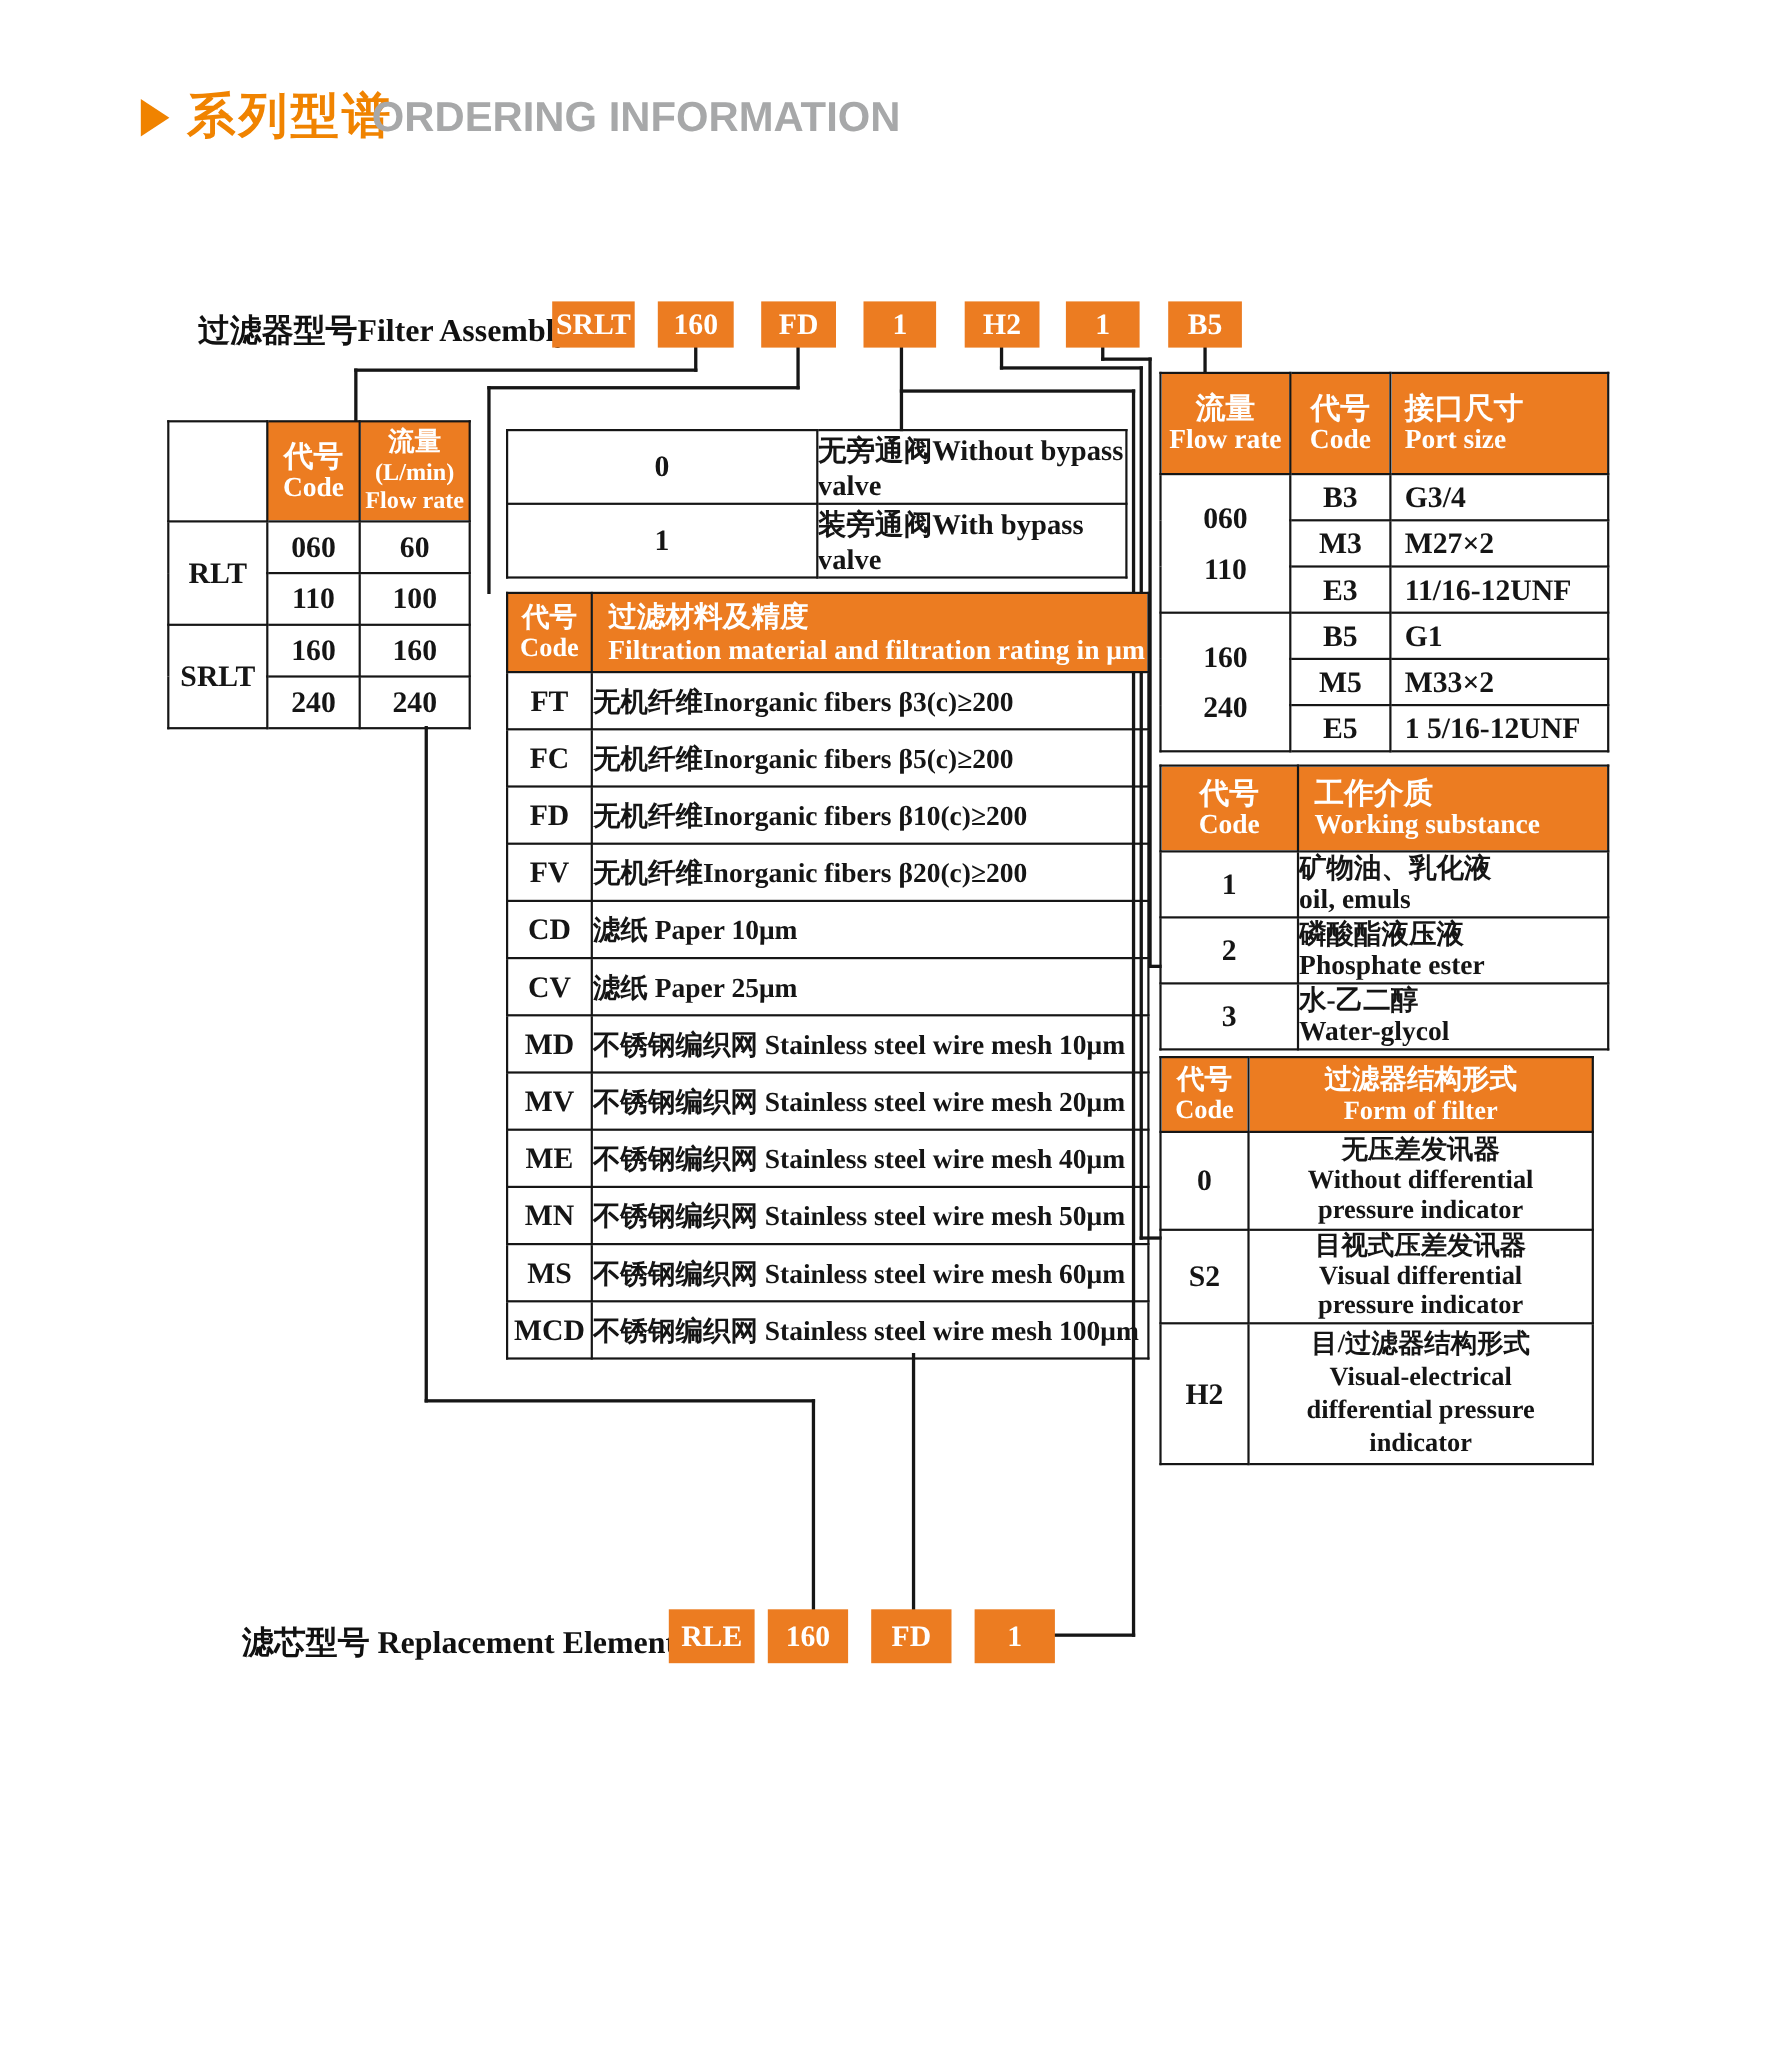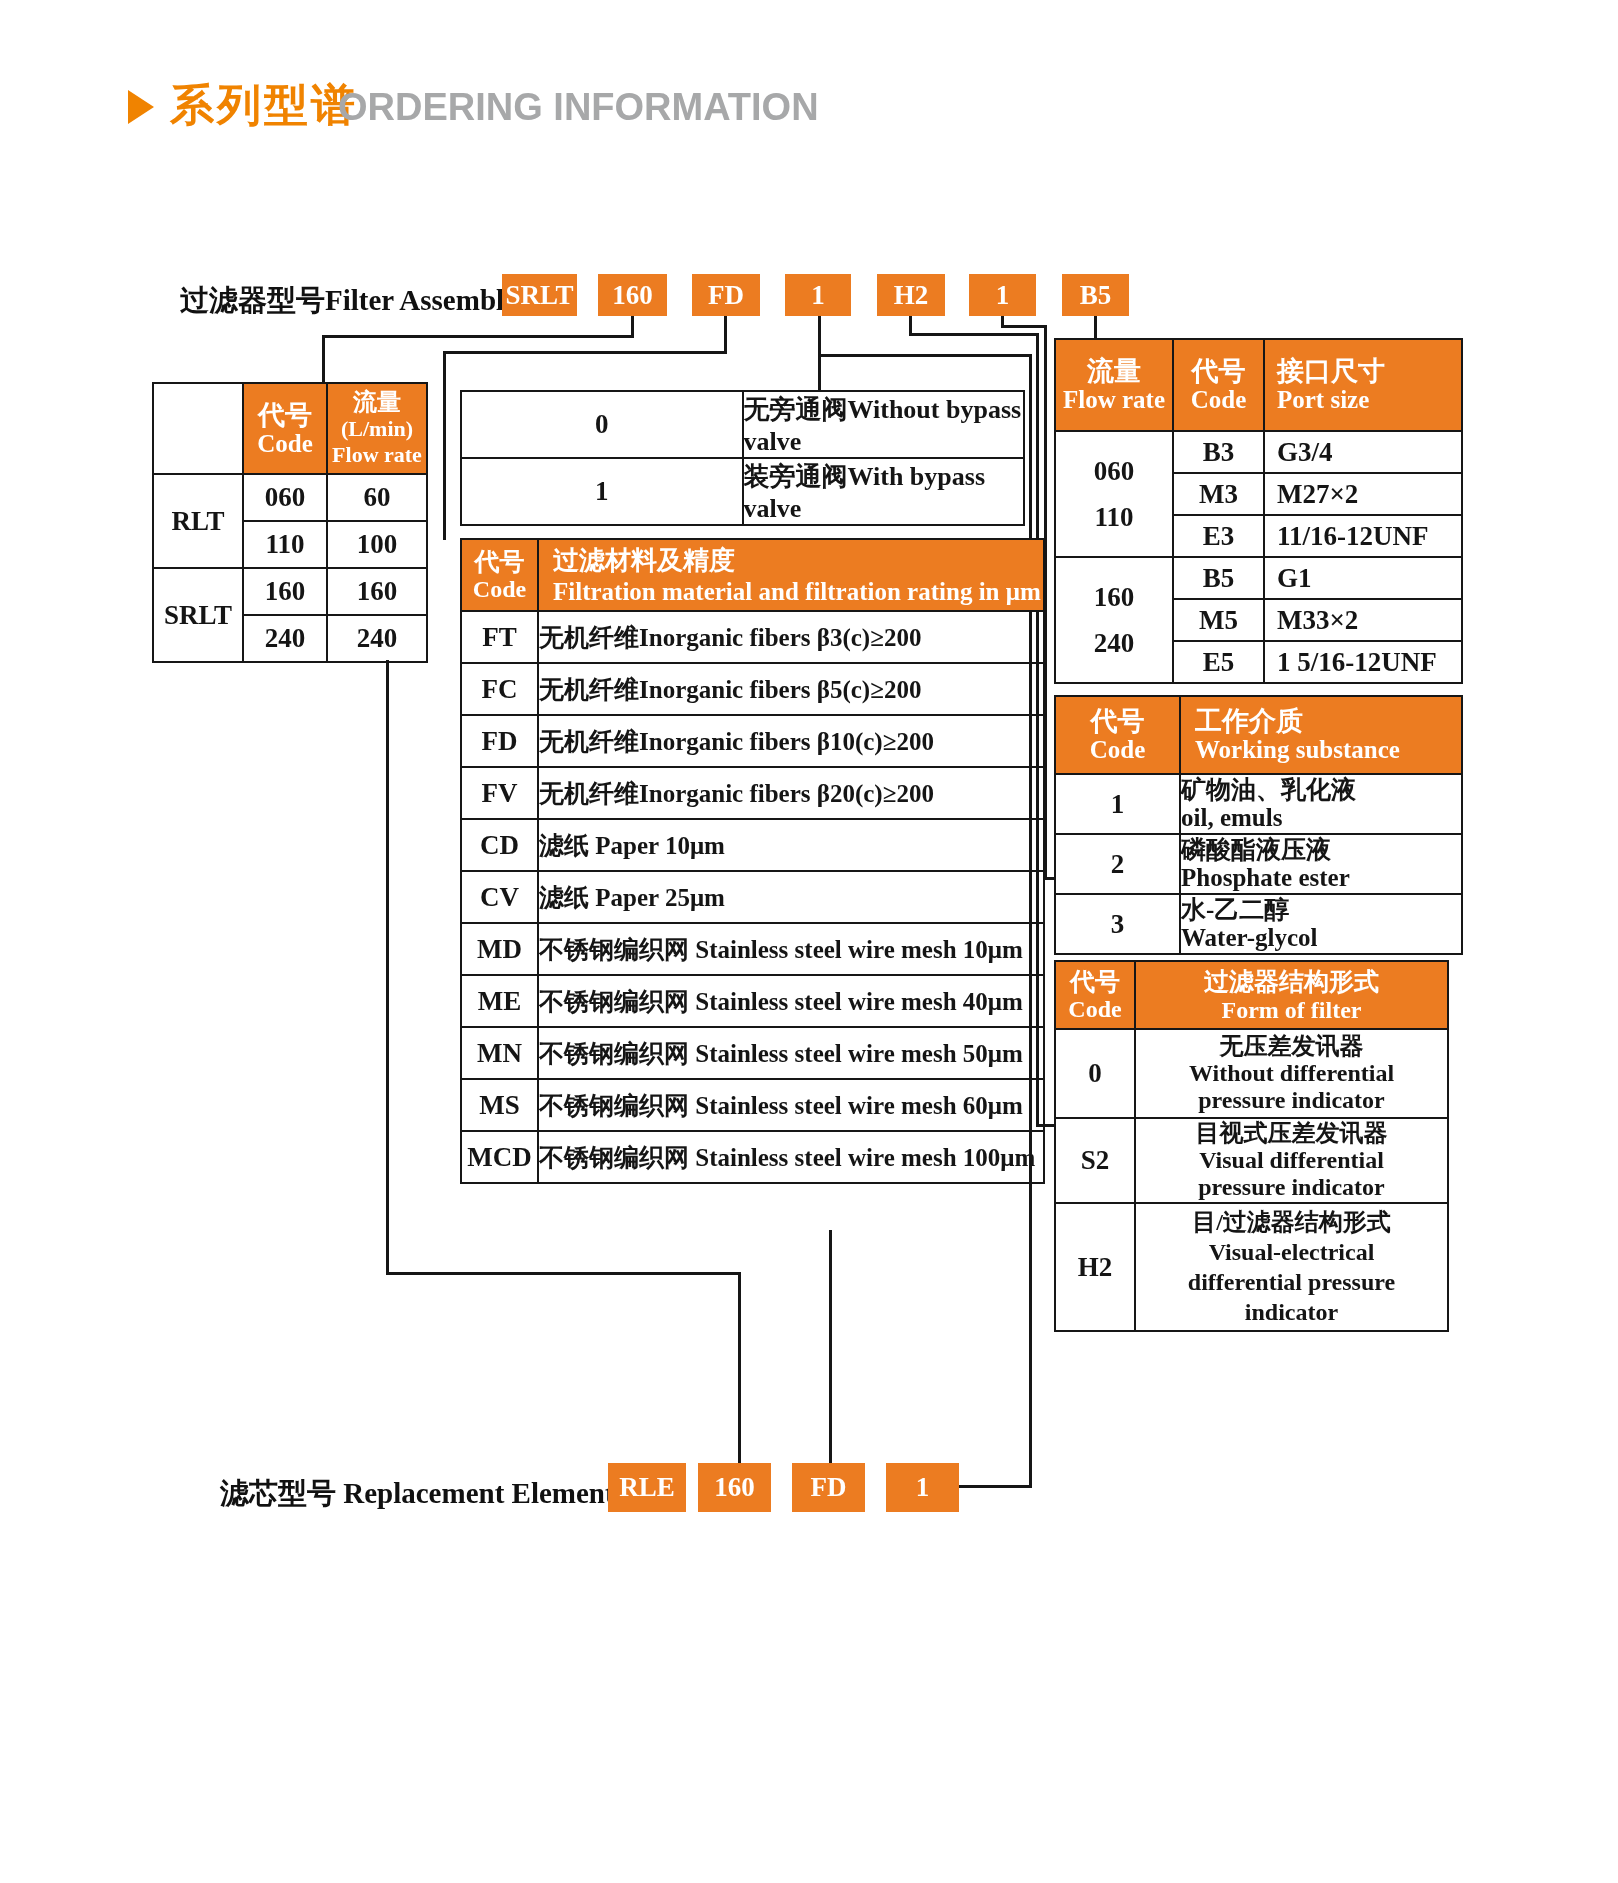--- a/index.html
+++ b/index.html
@@ -167,20 +167,24 @@
           </tr>
       <tr style="height:52px;">
             <td class="code">CV</td>
             <td class="desc">滤纸 Paper 25μm</td>
           </tr>
       <tr style="height:52px;">
             <td class="code">MD</td>
             <td class="desc">不锈钢编织网 Stainless steel wire mesh 10μm</td>
           </tr>
       <tr style="height:52px;">
+            <td class="code">MV</td>
+            <td class="desc">不锈钢编织网 Stainless steel wire mesh 20μm</td>
+          </tr>
+      <tr style="height:52px;">
             <td class="code">ME</td>
             <td class="desc">不锈钢编织网 Stainless steel wire mesh 40μm</td>
           </tr>
       <tr style="height:52px;">
             <td class="code">MN</td>
             <td class="desc">不锈钢编织网 Stainless steel wire mesh 50μm</td>
           </tr>
       <tr style="height:52px;">
             <td class="code">MS</td>
             <td class="desc">不锈钢编织网 Stainless steel wire mesh 60μm</td>

